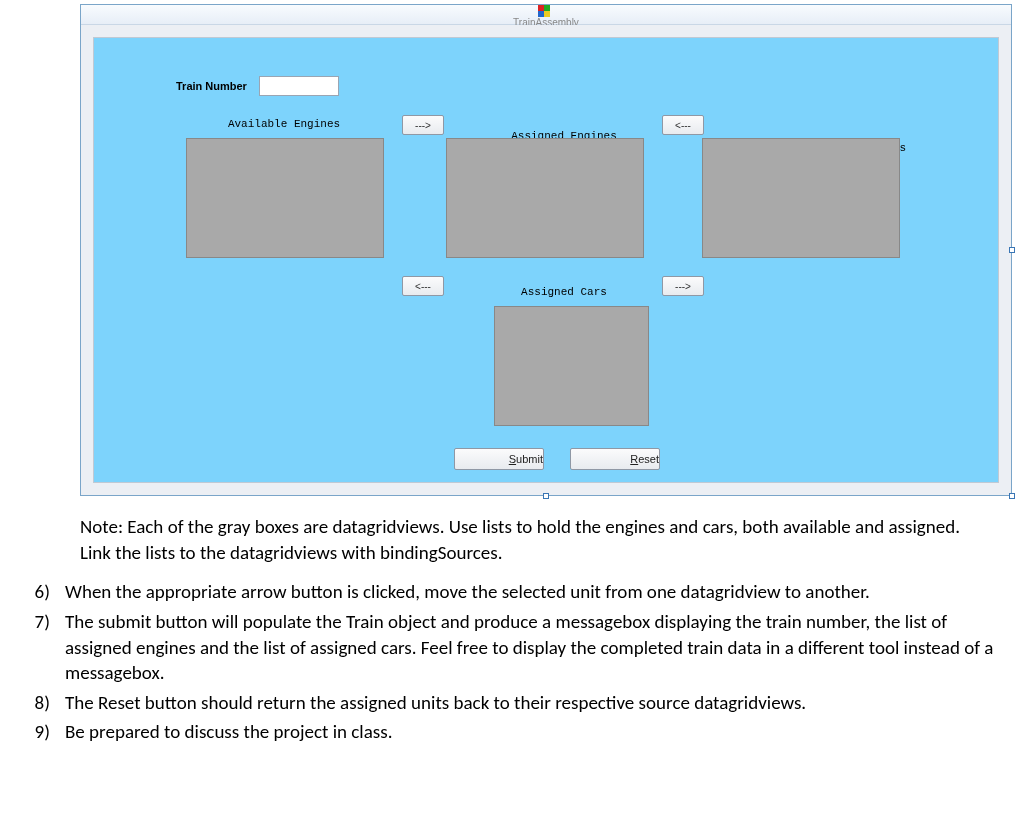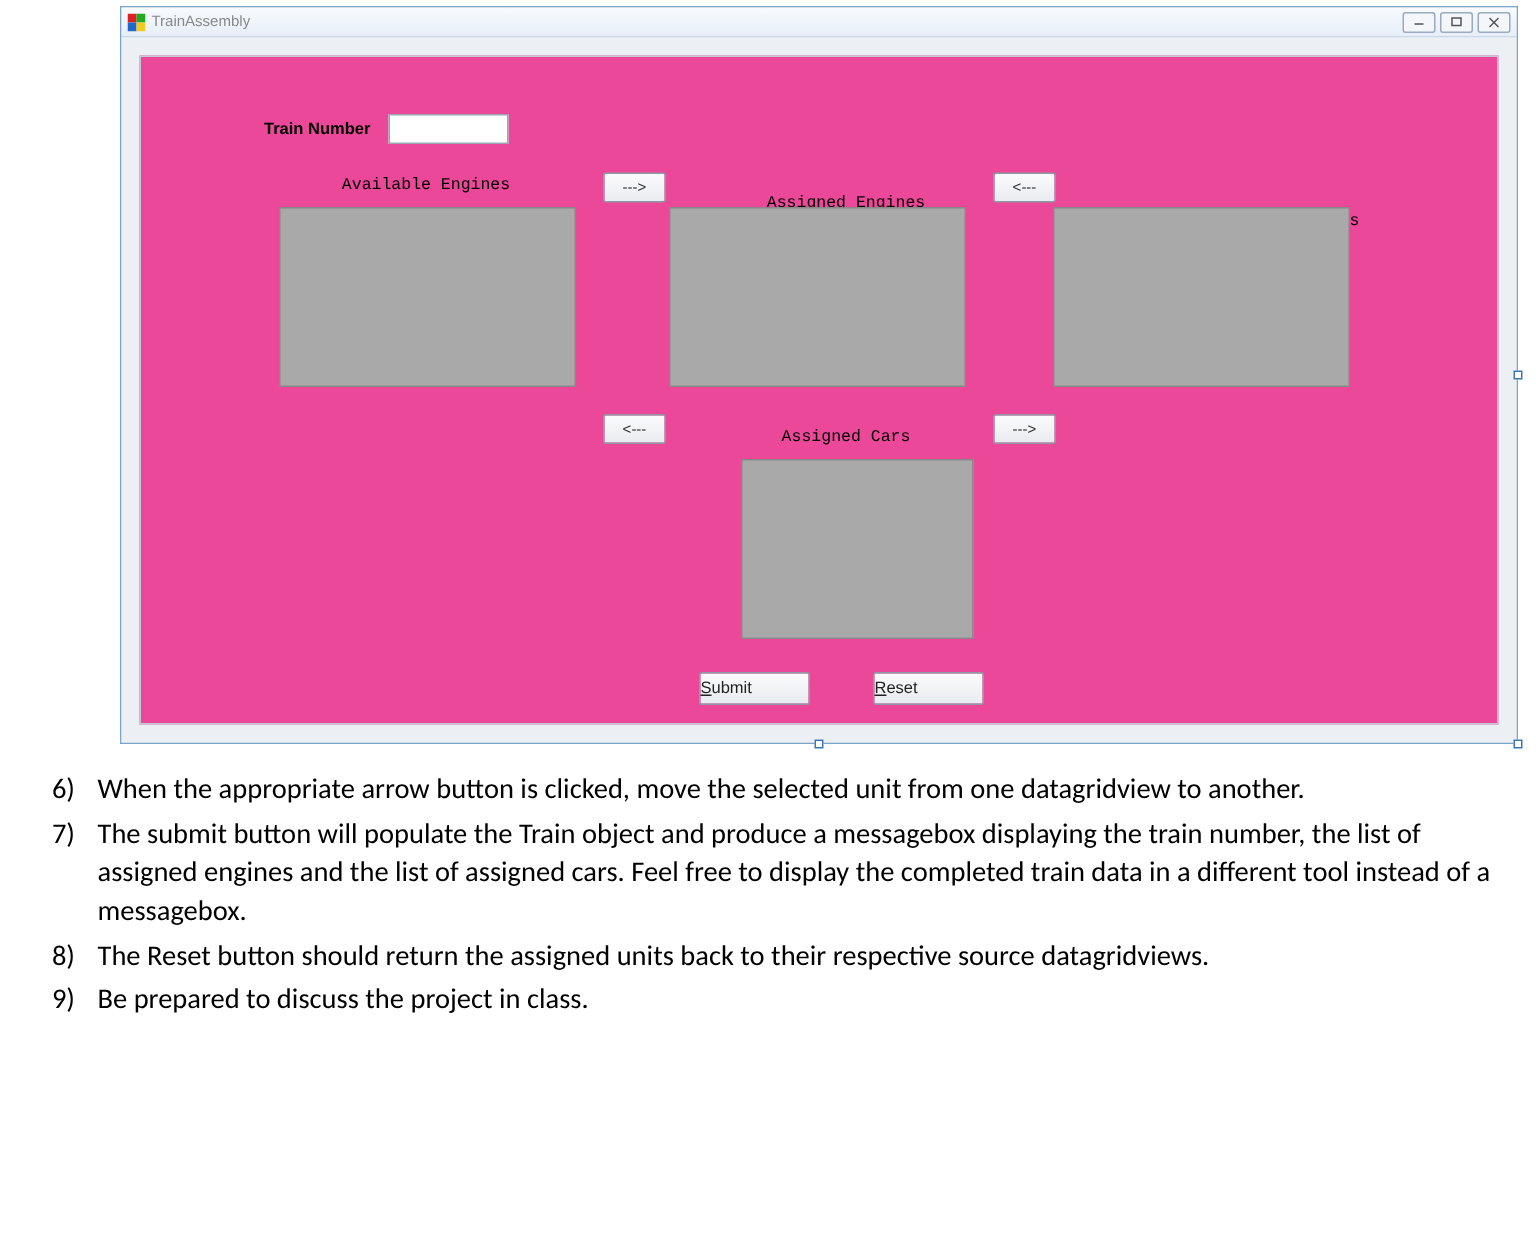--- a/index.html
+++ b/index.html
@@ -23,20 +23,21 @@
     }
     .titlebar {
       height: 20px;
       background: linear-gradient(#f8fbfe, #e7eef7);
       border-bottom: 1px solid #c9d7e6;
       display: flex;
       align-items: center;
       padding: 0 4px;
       font-size: 10px;
       color: #888;
+      flex-direction: column;
     }
     .titlebar .app-icon {
       width: 12px; height: 12px;
       margin-right: 4px;
       display: inline-block;
     }
     .titlebar .app-icon svg { display:block; }
     .window-controls {
       margin-left: auto;
       display: flex;
@@ -58,21 +59,21 @@
       padding: 12px;
       background: #eceff4;
       position: relative;
       height: 470px;
     }
     .form-panel {
       border: 1px solid #c0c9d4;
       width: 100%;
       height: 100%;
       position: relative;
-      background: #ec4899;
+      background: #7dd3fc;
     }
 
     
     .lbl {
       font-size: 11px;
       color: #000;
       position: absolute;
     }
     .lbl-bold { font-weight: bold; }
 
@@ -114,29 +115,28 @@
       display: flex; align-items: center; justify-content: center;
       cursor: pointer;
     }
     .btn-eng-right { left: 308px; top: 77px; }
     .btn-eng-left  { left: 308px; top: 238px; }
     .btn-car-left  { left: 568px; top: 77px; }
     .btn-car-right { left: 568px; top: 238px; }
 
     .big-btn {
       position: absolute;
-      width: 74px; height: 22px;
+      width: 90px; height: 22px;
       border: 1px solid #8f98a5;
       border-radius: 2px;
       background: linear-gradient(#fbfbfc, #e8ebef);
       font-size: 11px;
       color: #222;
-      display: flex; align-items: center; justify-content: flex-start;
+      display: flex; align-items: center; justify-content: flex-end;
       cursor: pointer;
-      margin-left: 12px;
     }
     .btn-submit { left: 360px; top: 410px; }
     .btn-reset  { left: 476px; top: 410px; }
     .u-first::first-letter { text-decoration: underline; }
 
     
     .doc-text {
       padding: 10px 30px 0 80px;
       font-family: Calibri, Arial, sans-serif;
       font-size: 19px;
@@ -238,20 +238,21 @@
 
       </div>
     </div>
 
     <div class="resize-handle rh-bottom"></div>
     <div class="resize-handle rh-right"></div>
     <div class="resize-handle rh-corner"></div>
   </div>
 
   <div class="doc-text">
+    <div class="note-block">Note: Each of the gray boxes are datagridviews.  Use lists to hold the engines and cars, both available and assigned. Link the lists to the datagridviews with bindingSources.</div>
     <ol class="steps">
       <li>
         <span class="num">6)</span>
         <span class="body">When the appropriate arrow button is clicked, move the selected unit from one datagridview to another.</span>
       </li>
       <li>
         <span class="num">7)</span>
         <span class="body">The submit button will populate the Train object and produce a messagebox displaying the train number, the list of assigned engines and the list of assigned cars. Feel free to display the completed train data in a different tool instead of a messagebox.</span>
       </li>
       <li>

